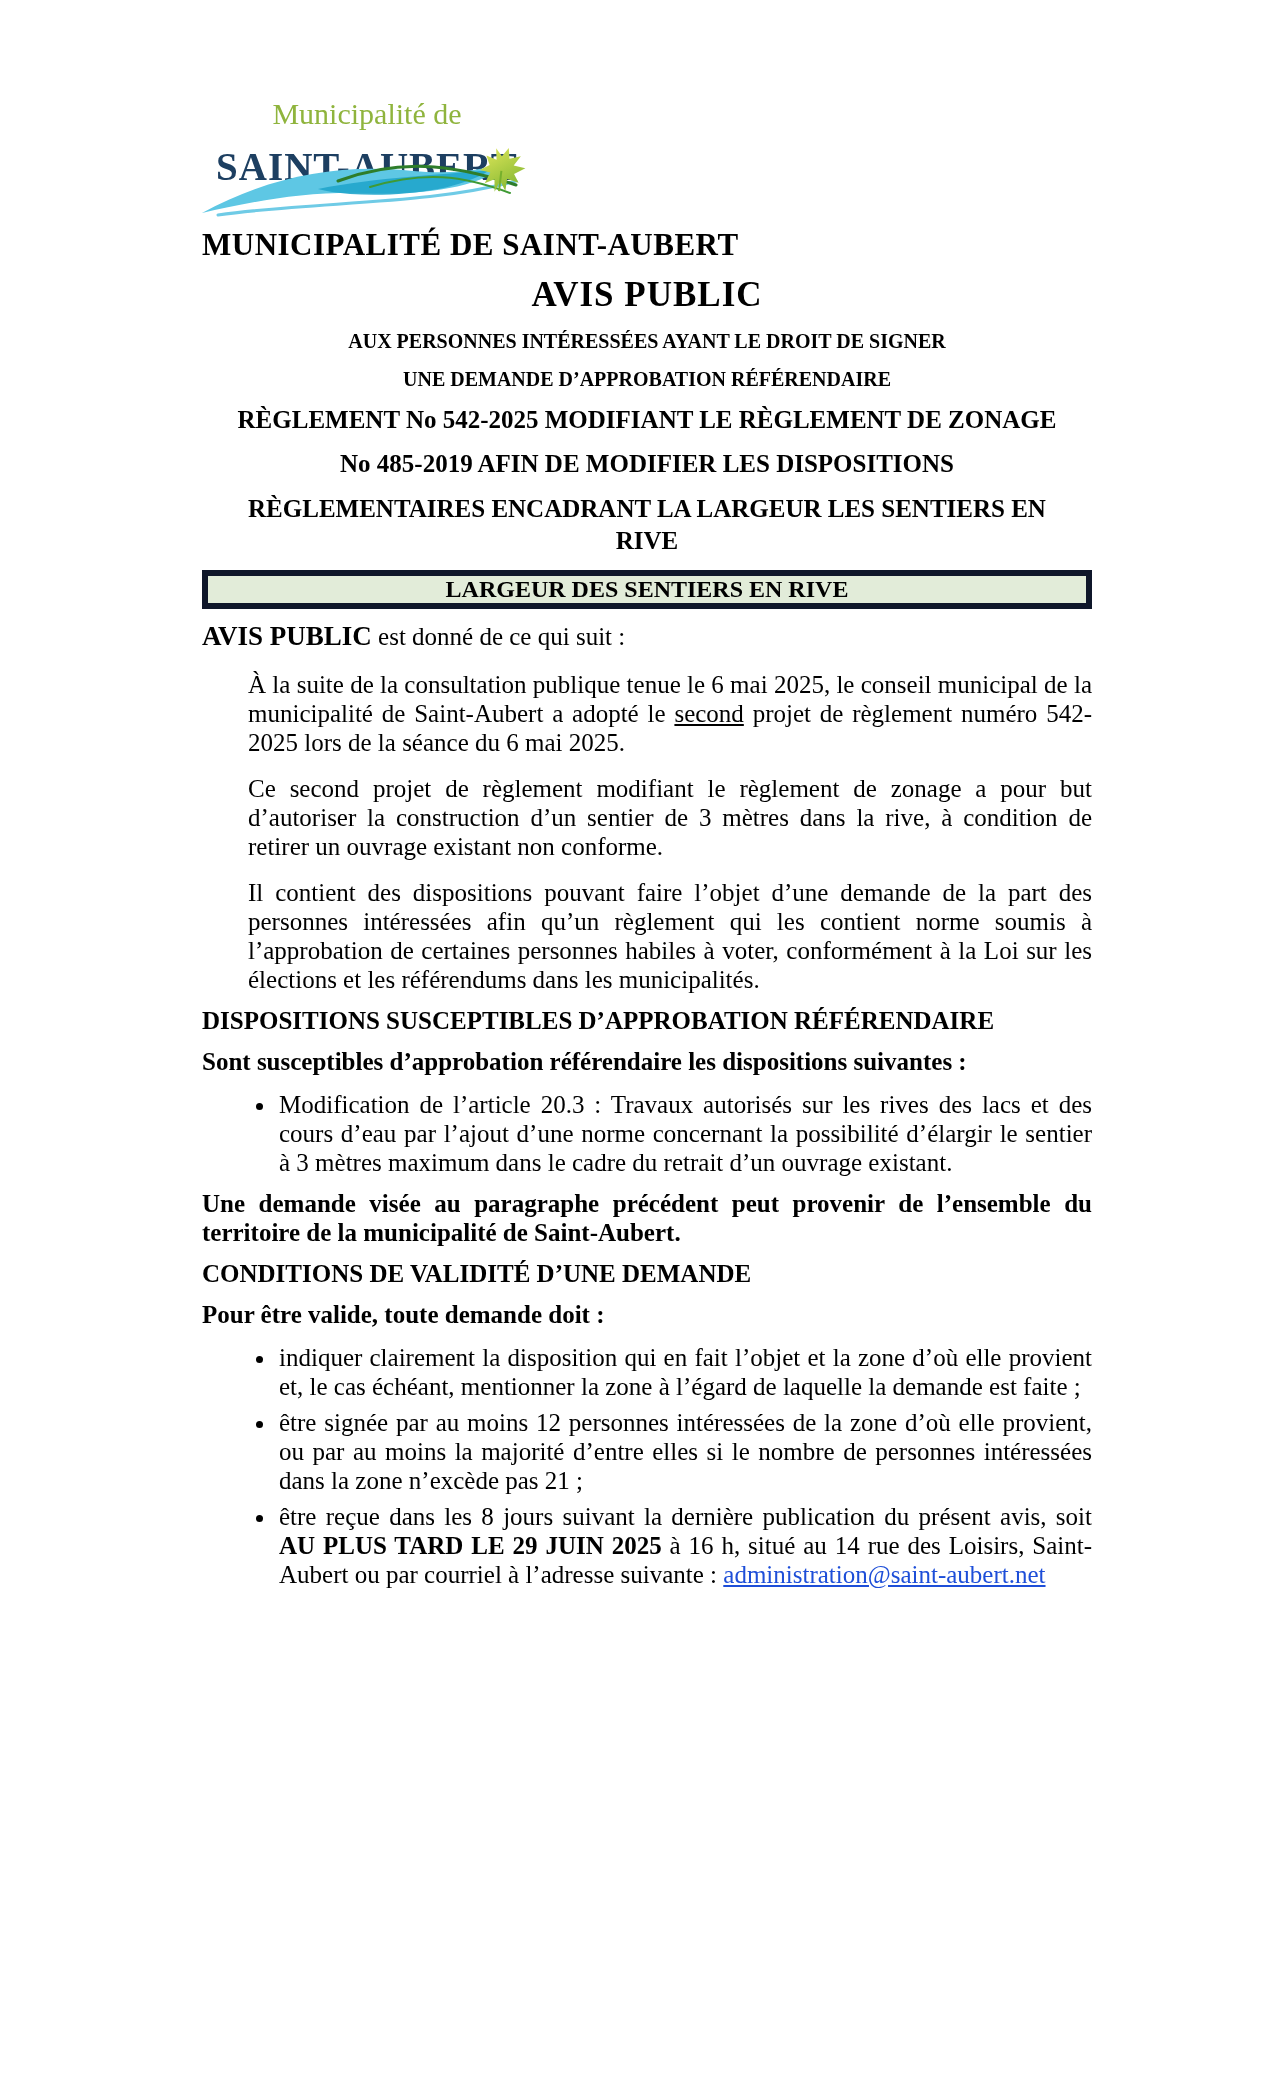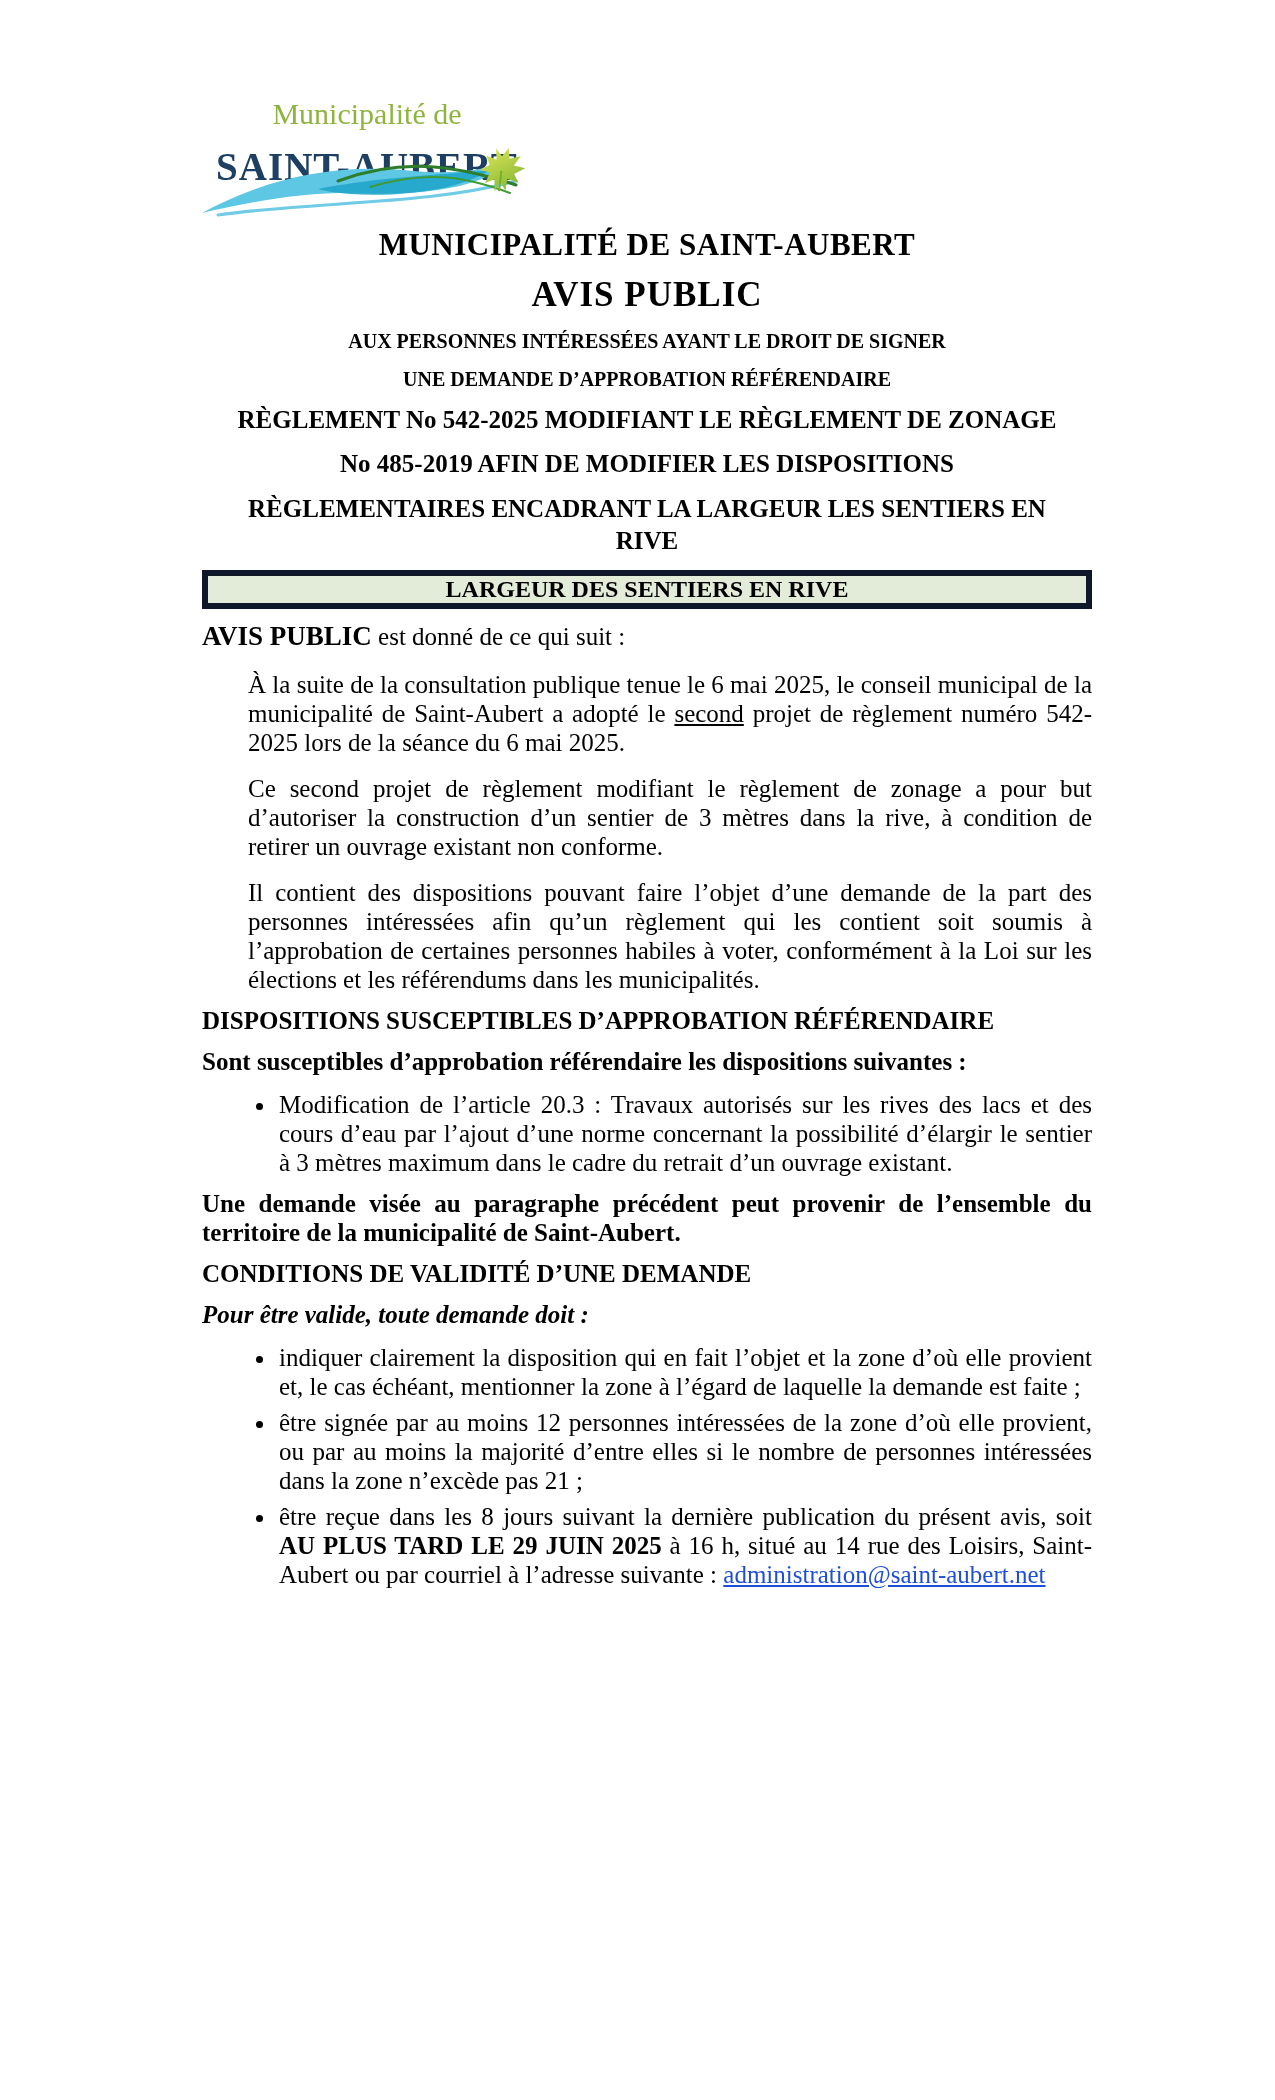--- a/index.html
+++ b/index.html
@@ -11,36 +11,36 @@
   .content{padding:85px 171px 0 190px;font-size:25px;line-height:1.16;box-sizing:border-box;}
   .content p,.content h1,.content h2,.content div,.content ul{margin:12px;padding:0;}
 
   
   .logo{width:330px;margin:0 auto;position:relative;height:118px;}
   .logo-line1{color:#8fb43d;font-size:30px;text-align:center;padding-left:34px;white-space:nowrap;}
   .logo-line2{color:#1d3f61;font-size:39px;font-weight:bold;text-align:center;letter-spacing:1px;margin-top:-6px;white-space:nowrap;}
   .logo-art{position:absolute;left:-4px;bottom:-10px;width:338px;height:78px;}
 
   
-  .doc-title{font-size:31px;font-weight:bold;text-align:center;margin-top:70px;letter-spacing:.5px;}
+  .doc-title{font-size:31px;font-weight:bold;margin-top:70px;letter-spacing:.5px;}
   .avis-title{font-size:35px;font-weight:bold;text-align:center;margin-top:80px;letter-spacing:1px;}
   .subtitle{font-size:20px;font-weight:bold;text-align:center;margin-top:26px;line-height:1.3;}
   .reglement{font-size:25px;font-weight:bold;text-align:center;margin-top:46px;line-height:1.3;}
   .banner{
     margin-top:20px;margin-left:-15px;background:#e2ecd9;border:6px solid #0f172a;
     text-align:center;font-weight:bold;font-size:24px;padding:3px 0;
   }
 
   
   .intro{margin-top:40px;}
   .intro .lead{font-weight:bold;font-size:27px;}
   p.body{margin-top:17px;margin-left:58px;text-align:justify;}
   .h-bold{font-weight:bold;}
   .just{text-align:justify;}
-  .mt-24{margin-top:24px;} .mt-32{margin-top:32px;} .mt-36{margin-top:36px;font-style:italic;}
+  .mt-24{margin-top:24px;} .mt-32{margin-top:32px;} .mt-36{margin-top:36px;}
   .mt-44{margin-top:44px;} .mt-54{margin-top:54px;}
   ul.bullets{margin-top:14px;padding-left:75px;list-style:disc outside;}
   ul.bullets li{padding-left:2px;margin-bottom:7px;}
   .u{text-decoration:underline;}
   .b{font-weight:bold;}
   a.link{color:#1d4ed8;text-decoration:underline;cursor:pointer;}
 </style>
 </head>
 <body>
 
@@ -89,21 +89,21 @@
     </div>
 
     <div class="banner">LARGEUR DES SENTIERS EN RIVE</div>
 
     <p class="intro"><span class="lead">AVIS PUBLIC</span><span> est donné de ce qui suit :</span></p>
 
     <p class="body"><span>À la suite de la consultation publique tenue le 6 mai 2025, le conseil municipal de la municipalité de Saint-Aubert a adopté le </span><span class="u">second</span><span> projet de règlement numéro 542-2025 lors de la séance du 6 mai 2025.</span></p>
 
     <p class="body">Ce second projet de règlement modifiant le règlement de zonage a pour but d’autoriser la construction d’un sentier de 3 mètres dans la rive, à condition de retirer un ouvrage existant non conforme.</p>
 
-    <p class="body">Il contient des dispositions pouvant faire l’objet d’une demande de la part des personnes intéressées afin qu’un règlement qui les contient soit soumis à l’approbation de certaines personnes habiles à voter, conformément à la Loi sur les élections et les référendums dans les municipalités.</p>
+    <p class="body">Il contient des dispositions pouvant faire l’objet d’une demande de la part des personnes intéressées afin qu’un règlement qui les contient norme soumis à l’approbation de certaines personnes habiles à voter, conformément à la Loi sur les élections et les référendums dans les municipalités.</p>
 
     <p class="h-bold mt-24">DISPOSITIONS SUSCEPTIBLES D’APPROBATION RÉFÉRENDAIRE</p>
     <p class="h-bold mt-32">Sont susceptibles d’approbation référendaire les dispositions suivantes :</p>
 
     <ul class="bullets">
       <li class="just">Modification de l’article 20.3 : Travaux autorisés sur les rives des lacs et des cours d’eau par l’ajout d’une norme concernant la possibilité d’élargir le sentier à 3 mètres maximum dans le cadre du retrait d’un ouvrage existant.</li>
     </ul>
 
     <p class="h-bold just mt-44">Une demande visée au paragraphe précédent peut provenir de l’ensemble du territoire de la municipalité de Saint-Aubert.</p>
 

